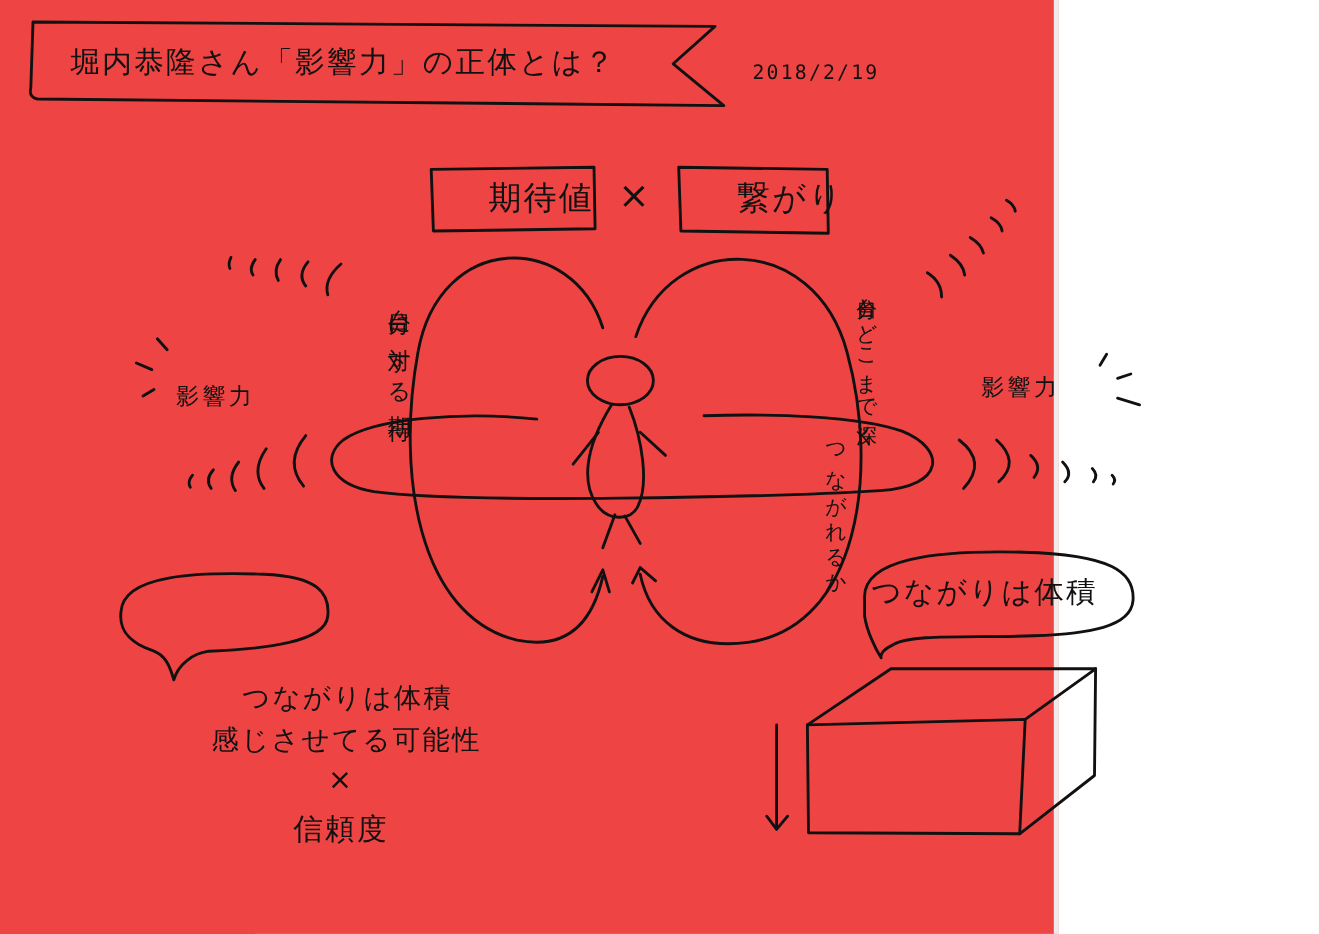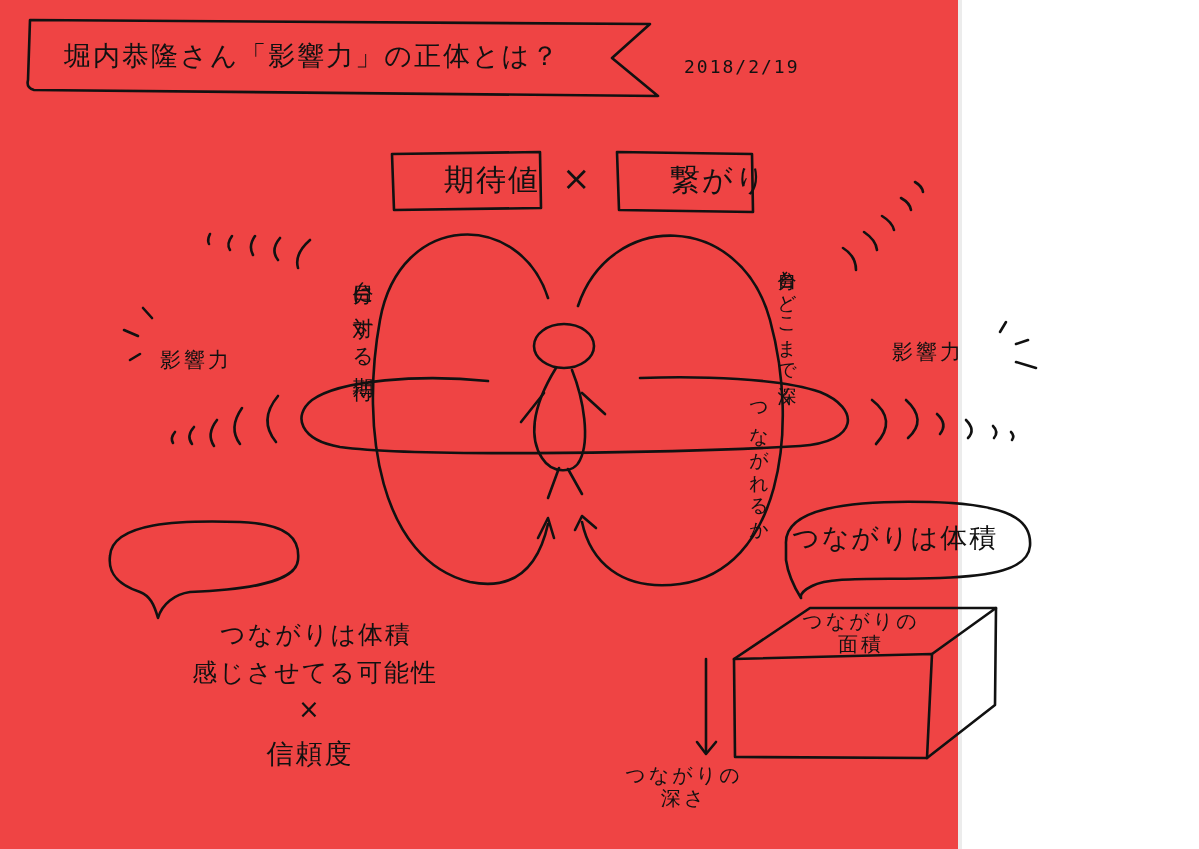--- a/index.html
+++ b/index.html
@@ -107,15 +107,13 @@
   <div class="txt infl" style="left:160px; top:346px;">影響力</div>
   <div class="txt infl" style="left:892px; top:338px;">影響力</div>
 
   <div class="txt def" style="left:196px; top:618px; width:240px;">つながりは体積</div>
   <div class="txt def" style="left:192px; top:656px; width:240px;">感じさせてる可能性</div>
   <div class="txt def" style="left:190px; top:694px; width:240px; font-size:26px;">×</div>
   <div class="txt def" style="left:190px; top:736px; width:240px; font-size:27px;">信頼度</div>
 
   <div class="txt bubble-txt" style="left:792px; top:520px;">つながりは体積</div>
 
-  <div class="txt small" style="left:796px; top:610px; width:130px; white-space:normal;">つながりの面積</div>
-  <div class="txt small" style="left:624px; top:764px; width:120px; white-space:normal;">つながりの深さ</div>
 </div>
 
 </body></html>

